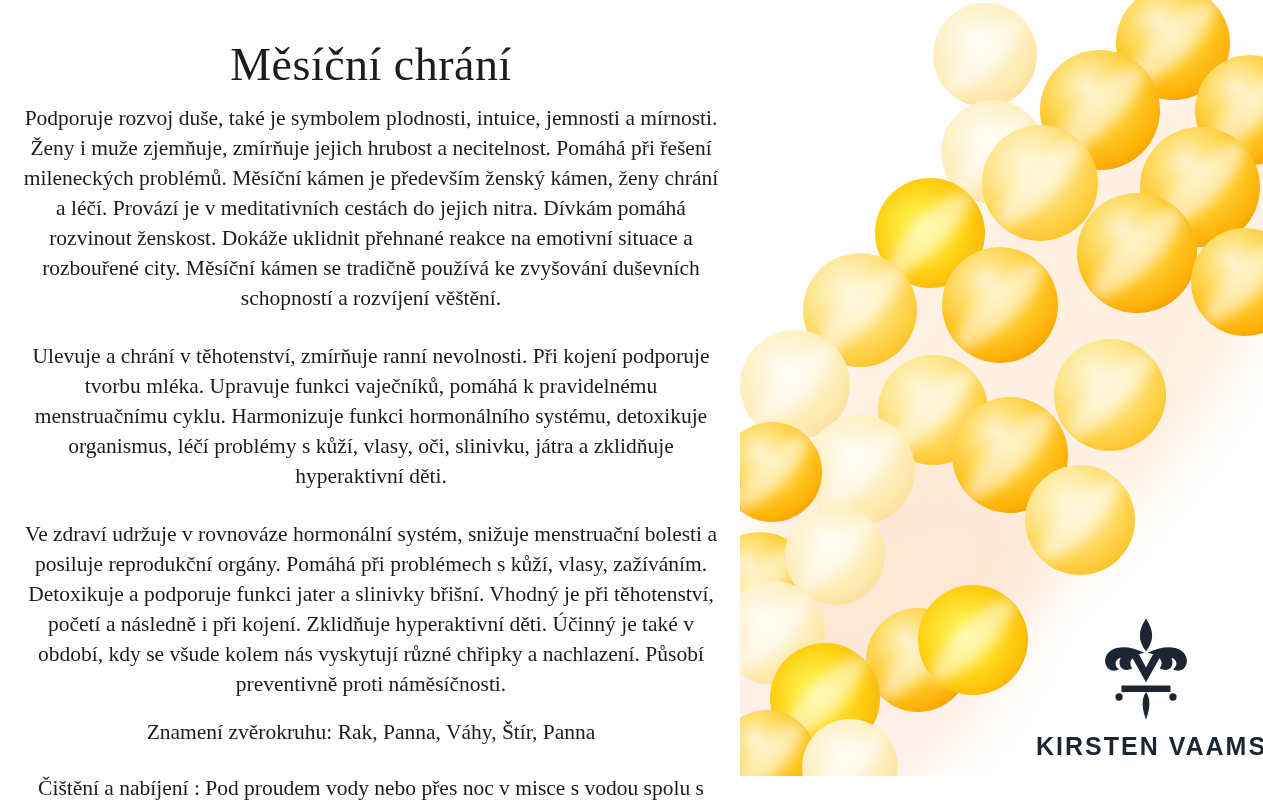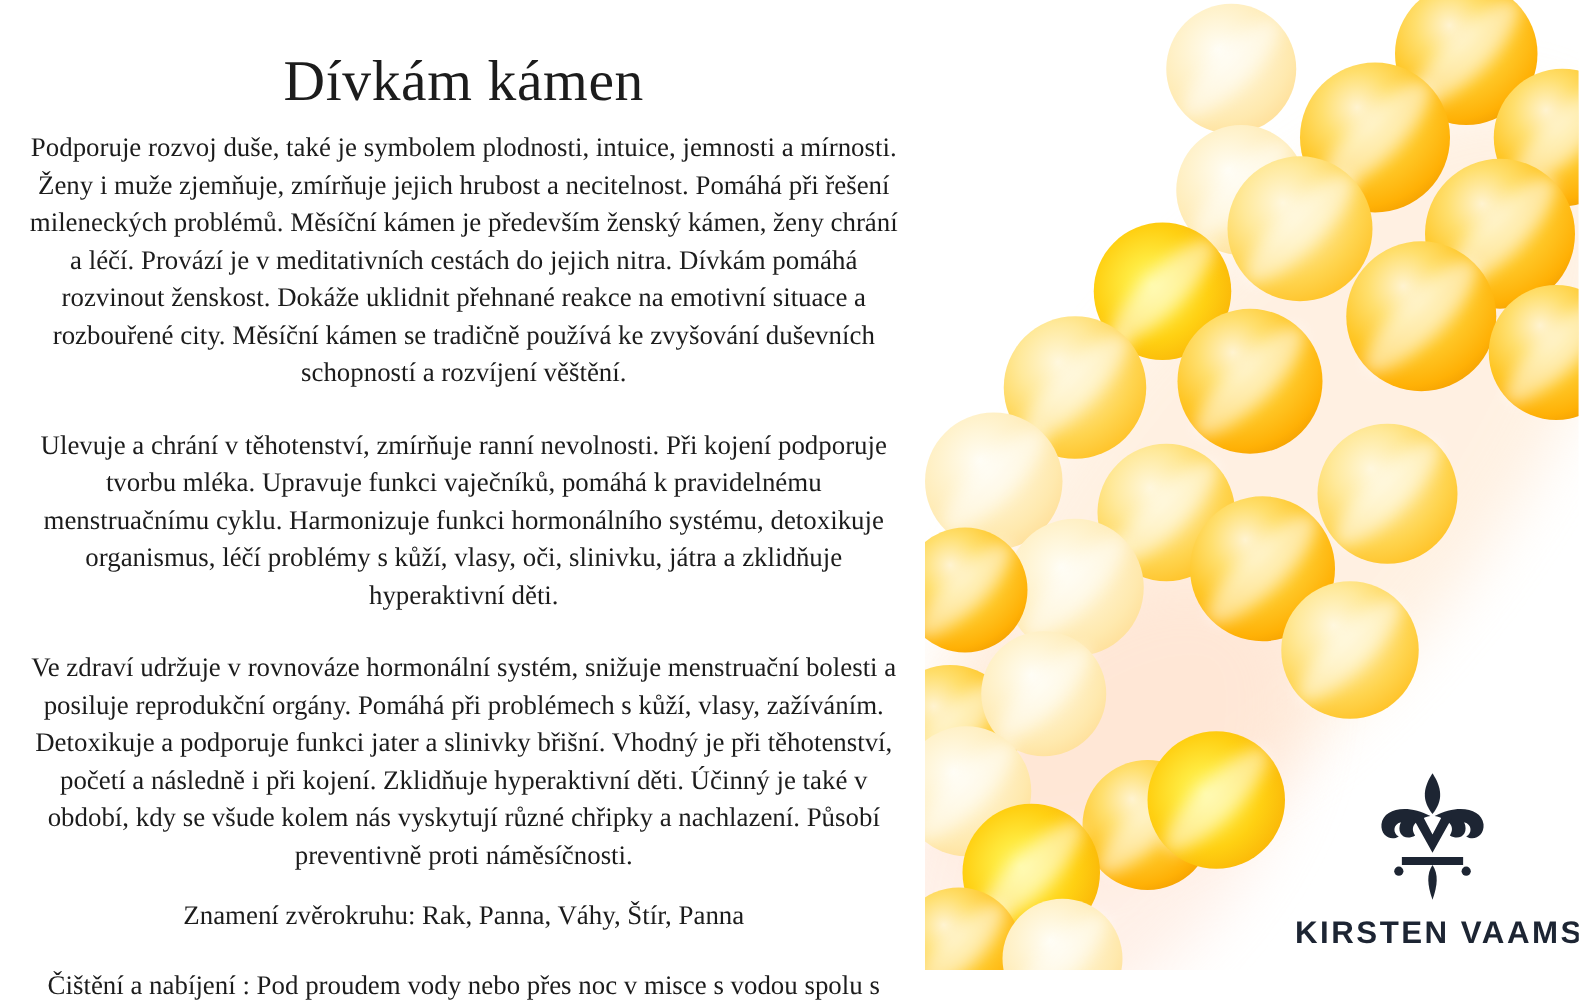--- a/index.html
+++ b/index.html
@@ -35,21 +35,21 @@
   .fleur{width:98px;height:112px;display:block;margin:0 auto}
   .brand-name{
     font-family:"Liberation Sans",sans-serif;font-weight:700;
     font-size:25px;letter-spacing:2px;white-space:nowrap;margin-top:6px;
   }
 </style>
 </head>
 <body>
 
 <div class="text-col">
-  <h1 class="page-title">Dívkám kámen</h1>
+  <h1 class="page-title">Měsíční chrání</h1>
   <p class="para lead">Podporuje rozvoj duše, také je symbolem plodnosti, intuice, jemnosti a mírnosti. Ženy i muže zjemňuje, zmírňuje jejich hrubost a necitelnost. Pomáhá při řešení mileneckých problémů. Měsíční kámen je především ženský kámen, ženy chrání a léčí. Provází je v meditativních cestách do jejich nitra. Dívkám pomáhá rozvinout ženskost. Dokáže uklidnit přehnané reakce na emotivní situace a rozbouřené city. Měsíční kámen se tradičně používá ke zvyšování duševních schopností a rozvíjení věštění.</p>
   <p class="para">Ulevuje a chrání v těhotenství, zmírňuje ranní nevolnosti. Při kojení podporuje tvorbu mléka. Upravuje funkci vaječníků, pomáhá k pravidelnému menstruačnímu cyklu. Harmonizuje funkci hormonálního systému, detoxikuje organismus, léčí problémy s kůží, vlasy, oči, slinivku, játra a zklidňuje hyperaktivní děti.</p>
   <p class="para">Ve zdraví udržuje v rovnováze hormonální systém, snižuje menstruační bolesti a posiluje reprodukční orgány. Pomáhá při problémech s kůží, vlasy, zažíváním. Detoxikuje a podporuje funkci jater a slinivky břišní. Vhodný je při těhotenství, početí a následně i při kojení. Zklidňuje hyperaktivní děti. Účinný je také v období, kdy se všude kolem nás vyskytují různé chřipky a nachlazení. Působí preventivně proti náměsíčnosti.</p>
   <p class="para zodiac">Znamení zvěrokruhu: Rak, Panna, Váhy, Štír, Panna</p>
   <p class="para cleaning">Čištění a nabíjení : Pod proudem vody nebo přes noc v misce s vodou spolu s křišťálem. Nabíjíme při dorůstajícím měsíci a při úplňku.</p>
 </div>
 
 <div class="photo" aria-label="Diagonal strands of frosted translucent yellow glass beads on a white background">
   <svg width="523" height="776" viewBox="0 0 523 776" xmlns="http://www.w3.org/2000/svg">
     <defs>

